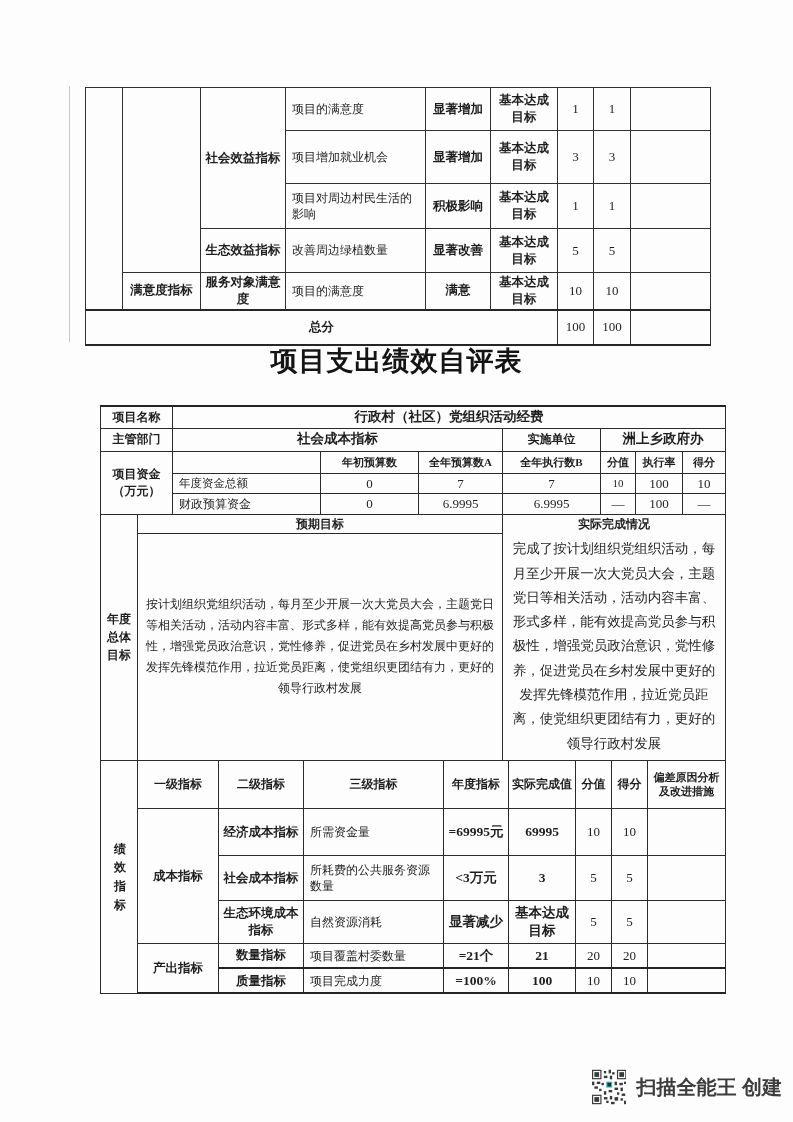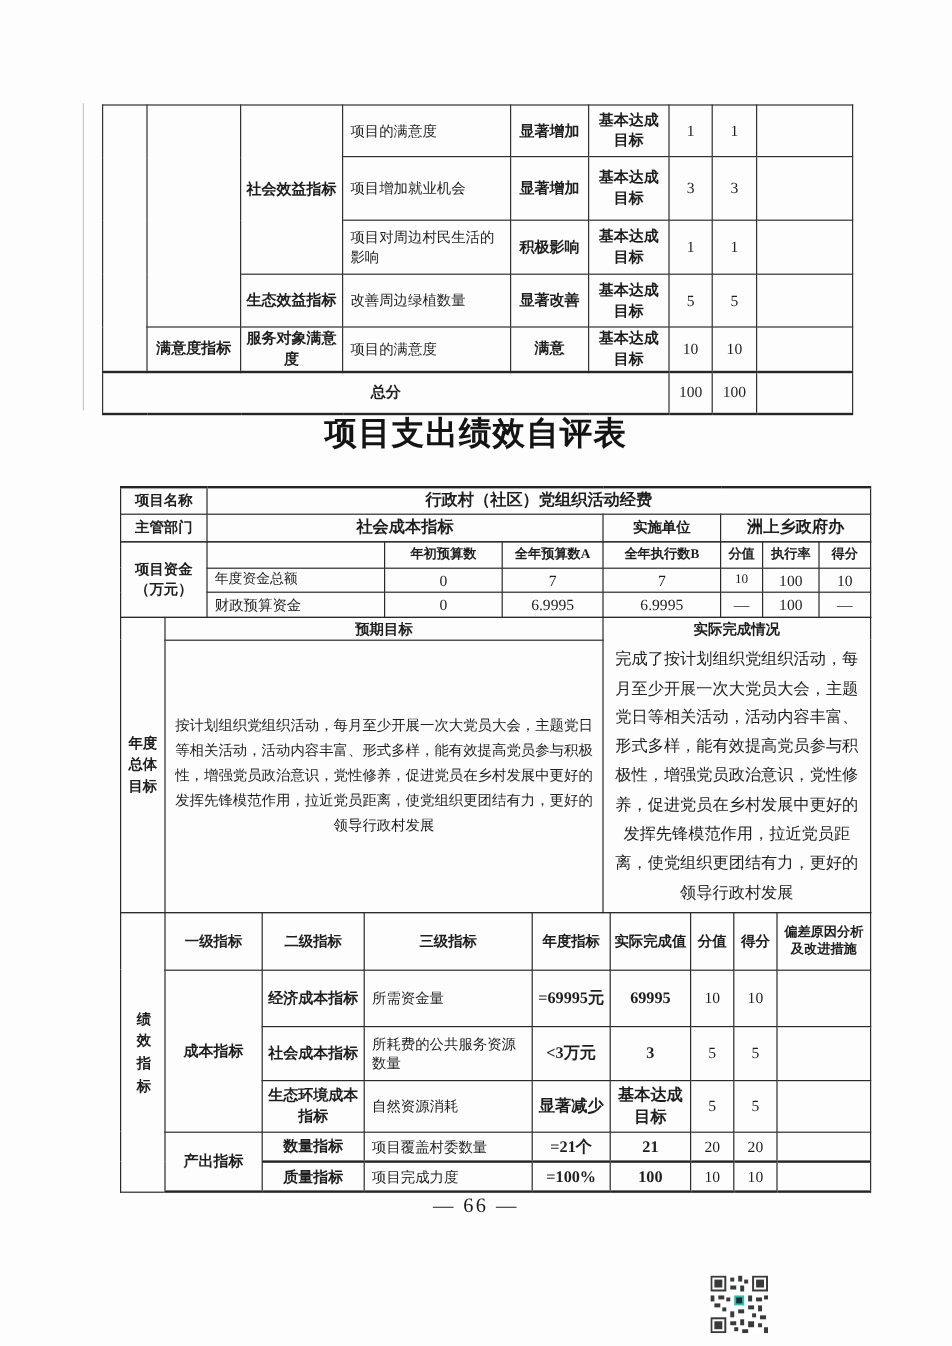--- a/index.html
+++ b/index.html
@@ -313,21 +313,20 @@
         <td class="metric">=100%</td>
         <td class="metric">100</td>
         <td class="num">10</td>
         <td class="num">10</td>
         <td></td>
       </tr>
     </tbody>
       </table>
   </div>
 
-  <div class="page-number">— 66 —</div>
 
   <div class="watermark">
     <svg width="48" height="48" viewBox="0 0 29 29">
       <rect x="0" y="0" width="29" height="29" fill="#ffffff"></rect>
       <g fill="#3a3a3a">
         <rect x="0" y="0" width="8" height="8"></rect>
           <rect x="21" y="0" width="8" height="8"></rect>
           <rect x="0" y="21" width="8" height="8"></rect>
         <rect x="10" y="1" width="2" height="2"></rect>
           <rect x="14" y="0" width="2" height="3"></rect>
@@ -358,14 +357,15 @@
           <rect x="27" y="26" width="2" height="3"></rect>
         <rect x="16" y="27" width="3" height="2"></rect>
       </g>
       <rect x="1" y="1" width="6" height="6" fill="#ffffff"></rect>
         <rect x="2" y="2" width="4" height="4" fill="#3a3a3a"></rect>
       <rect x="22" y="1" width="6" height="6" fill="#ffffff"></rect>
         <rect x="23" y="2" width="4" height="4" fill="#3a3a3a"></rect>
       <rect x="1" y="22" width="6" height="6" fill="#ffffff"></rect>
         <rect x="2" y="23" width="4" height="4" fill="#3a3a3a"></rect>
     </svg>
+    <span class="wm-text">扫描全能王 创建</span>
   </div>
 </div>
 
 </body></html>

